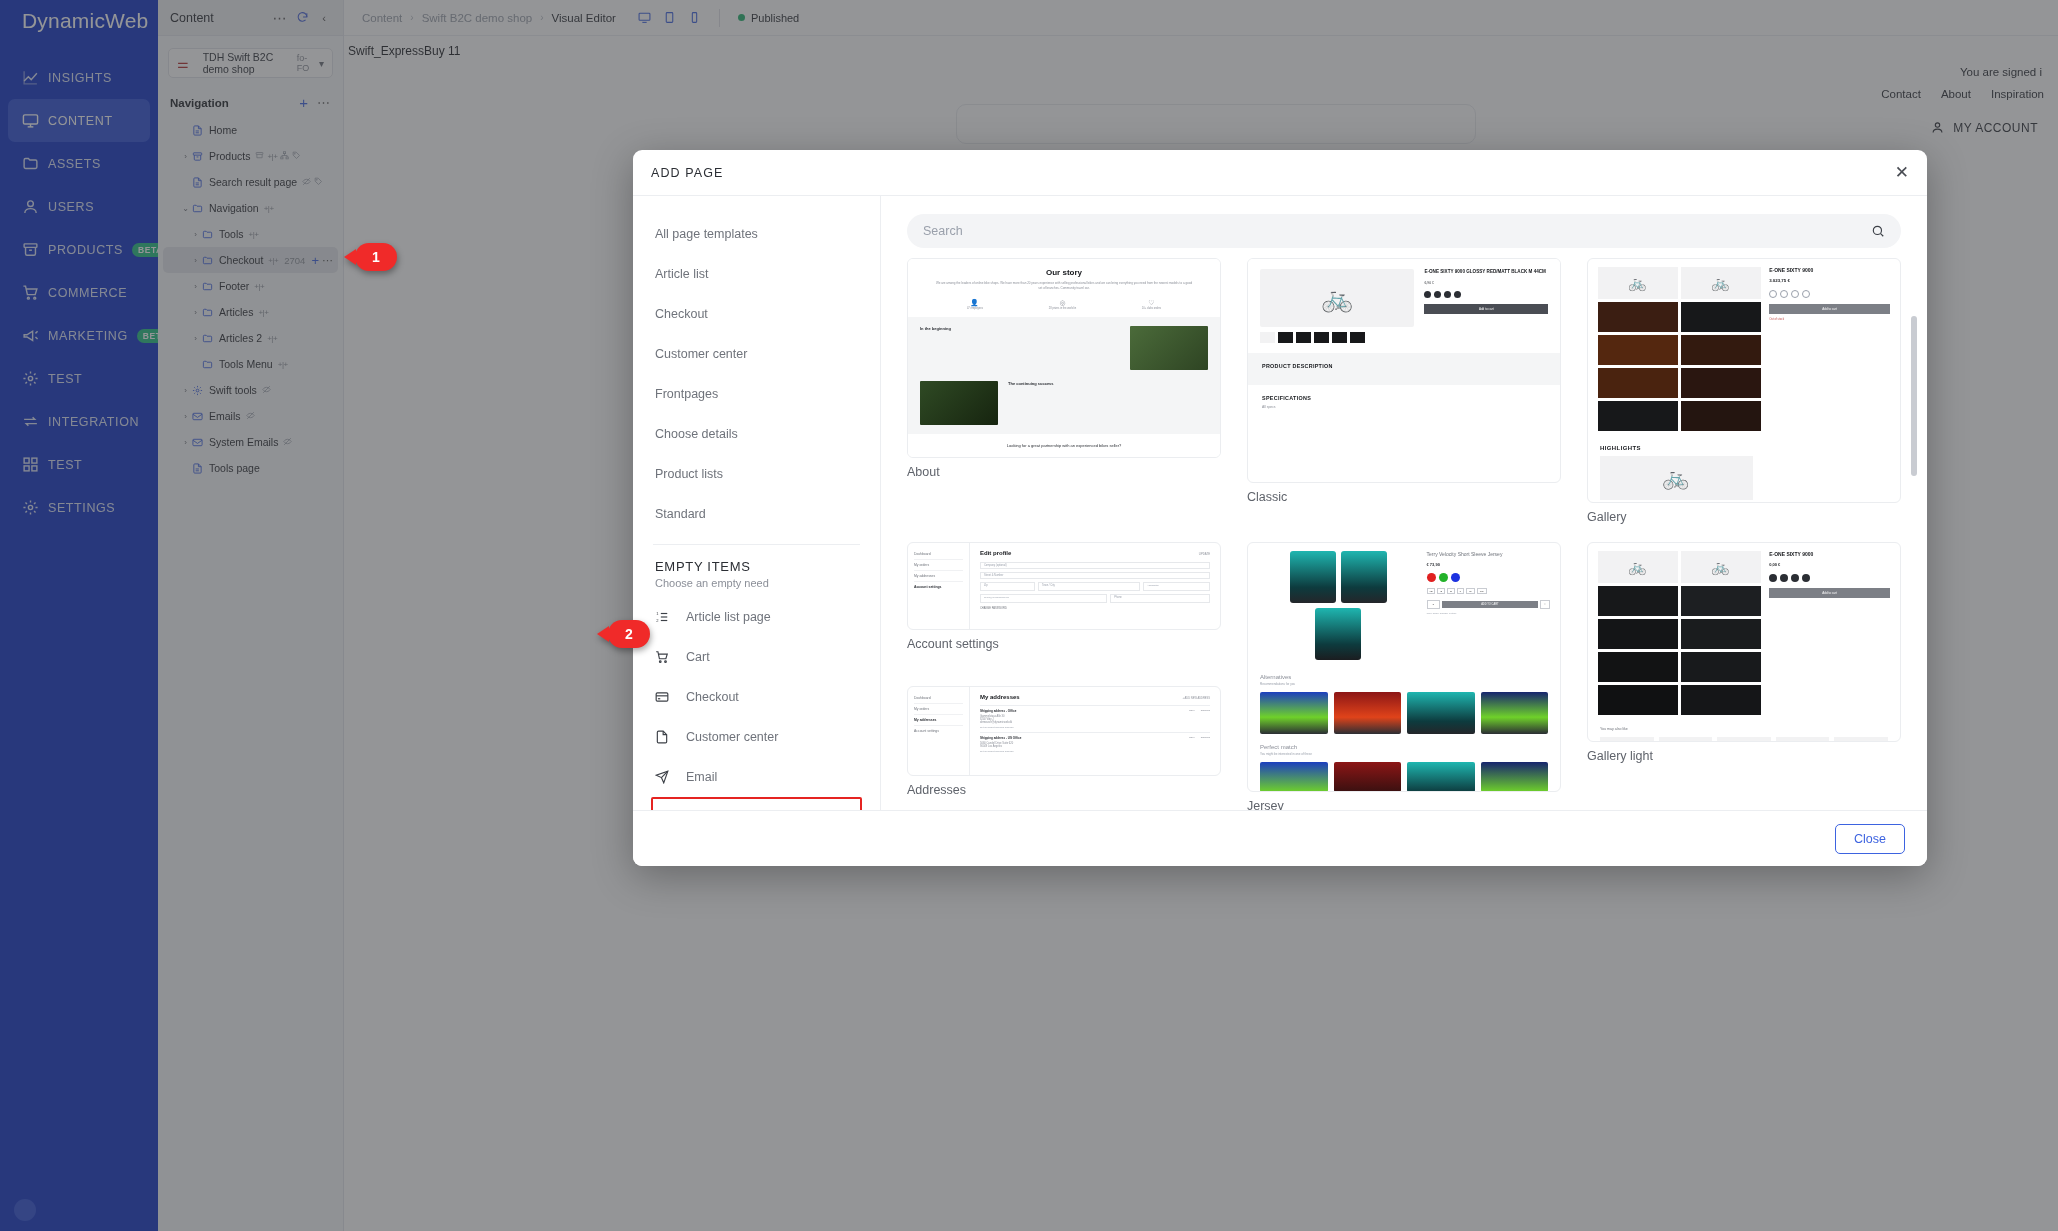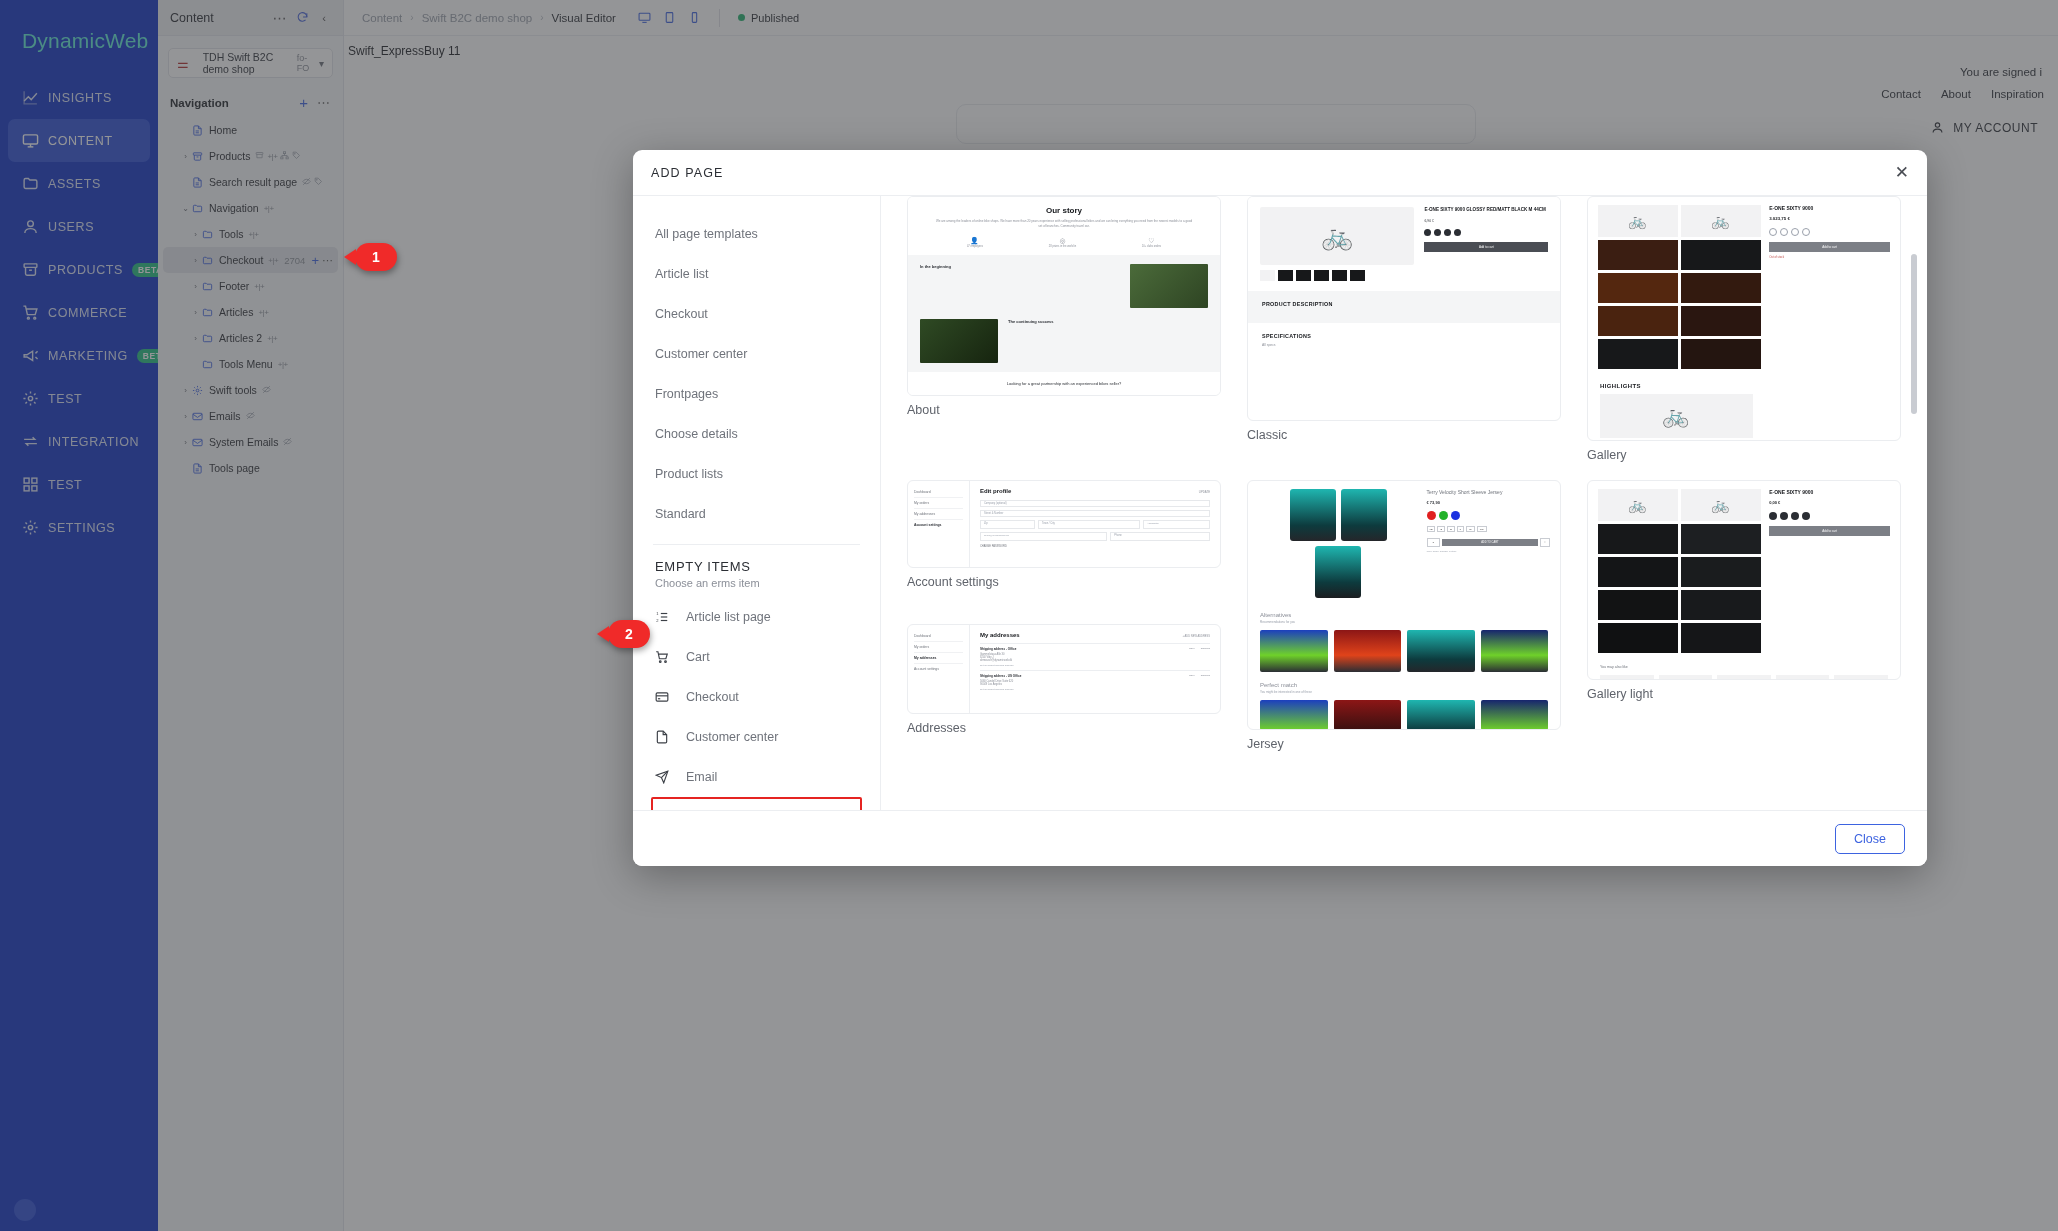--- a/index.html
+++ b/index.html
@@ -11,21 +11,21 @@
   }
   .app { position: relative; width: 2058px; height: 1231px; }
 
   
   .leftnav {
     position: absolute; left: 0; top: 0; width: 158px; height: 1231px;
     background: #1132c4; color: #fff;
   }
   .brand {
     height: 42px; display: flex; align-items: center; padding-left: 22px;
-    font-size: 21px; letter-spacing: .2px; font-weight: 400; color:#5eead4;margin-top:20px;
+    font-size: 21px; letter-spacing: .2px; font-weight: 400; color:#ffffff;
   }
   .navlist { margin-top: 14px; }
   .navitem {
     display: flex; align-items: center; height: 43px; margin: 0 8px;
     border-radius: 7px; padding-left: 14px; color: #dbe2f7; cursor: pointer;
     position: relative;
   }
   .navitem.active { background: #2d4fd6; color: #fff; }
   .navitem .nlabel { font-size: 12.5px; letter-spacing: .6px; }
   .navicon { width: 26px; height: 20px; flex: none; display:flex; align-items:center; }
@@ -678,21 +678,21 @@
             <div class="mli">
               <span>Product lists</span>
             </div>
             <div class="mli">
               <span>Standard</span>
             </div>
           </div>
         <div class="m-sep"></div>
         <div class="m-emptyhead">
           <div class="t">EMPTY ITEMS</div>
-          <div class="s">Choose an erms item</div>
+          <div class="s">Choose an empty need</div>
         </div>
         <div id="empty-list" style="margin-top:8px">
             <div class="mli">
               <span class="mico">
                 <svg viewBox="0 0 24 24" fill="none" stroke="currentColor" stroke-width="2">
                   <line x1="10" y1="6" x2="21" y2="6"></line>
                   <line x1="10" y1="12" x2="21" y2="12"></line>
                   <line x1="10" y1="18" x2="21" y2="18"></line>
                   <text x="2" y="8" font-size="7" fill="currentColor" stroke="none">1</text>
                   <text x="2" y="20" font-size="7" fill="currentColor" stroke="none">2</text>
@@ -736,20 +736,31 @@
                   <path d="M22 2 15 22l-4-9-9-4z"></path>
                 </svg>
               </span>
               <span>Email</span>
             </div>
             <div class="mli highlight"></div>
           </div>
       </div>
 
       <div class="m-right">
+        <div class="searchwrap">
+          <div class="searchbox">
+            <input type="text" placeholder="Search" style="">
+            <span class="sico">
+                <svg viewBox="0 0 24 24" fill="none" stroke="currentColor" stroke-width="2">
+                  <circle cx="11" cy="11" r="7"></circle>
+                  <line x1="16.5" y1="16.5" x2="21" y2="21"></line>
+                </svg>
+              </span>
+          </div>
+        </div>
 
         <div class="gridscroll">
           <div class="tgrid">
 
             <div class="tcell">
               <div class="thumb t-about">
                 <div style="padding:9px 26px 7px;background:#fff">
                   <div class="center b" style="font-size:8px;color:#16181c">Our story</div>
                   <div class="center" style="font-size:3px;color:#8b8f98;margin-top:4px;line-height:1.6">We are among the leaders of online bike shops. We have more than 20 years experience with selling professional bikes and we can bring everything you need from the newest models to a good set of branches. Community travel our.</div>
                   <div style="display:flex;justify-content:space-around;margin-top:8px;">

